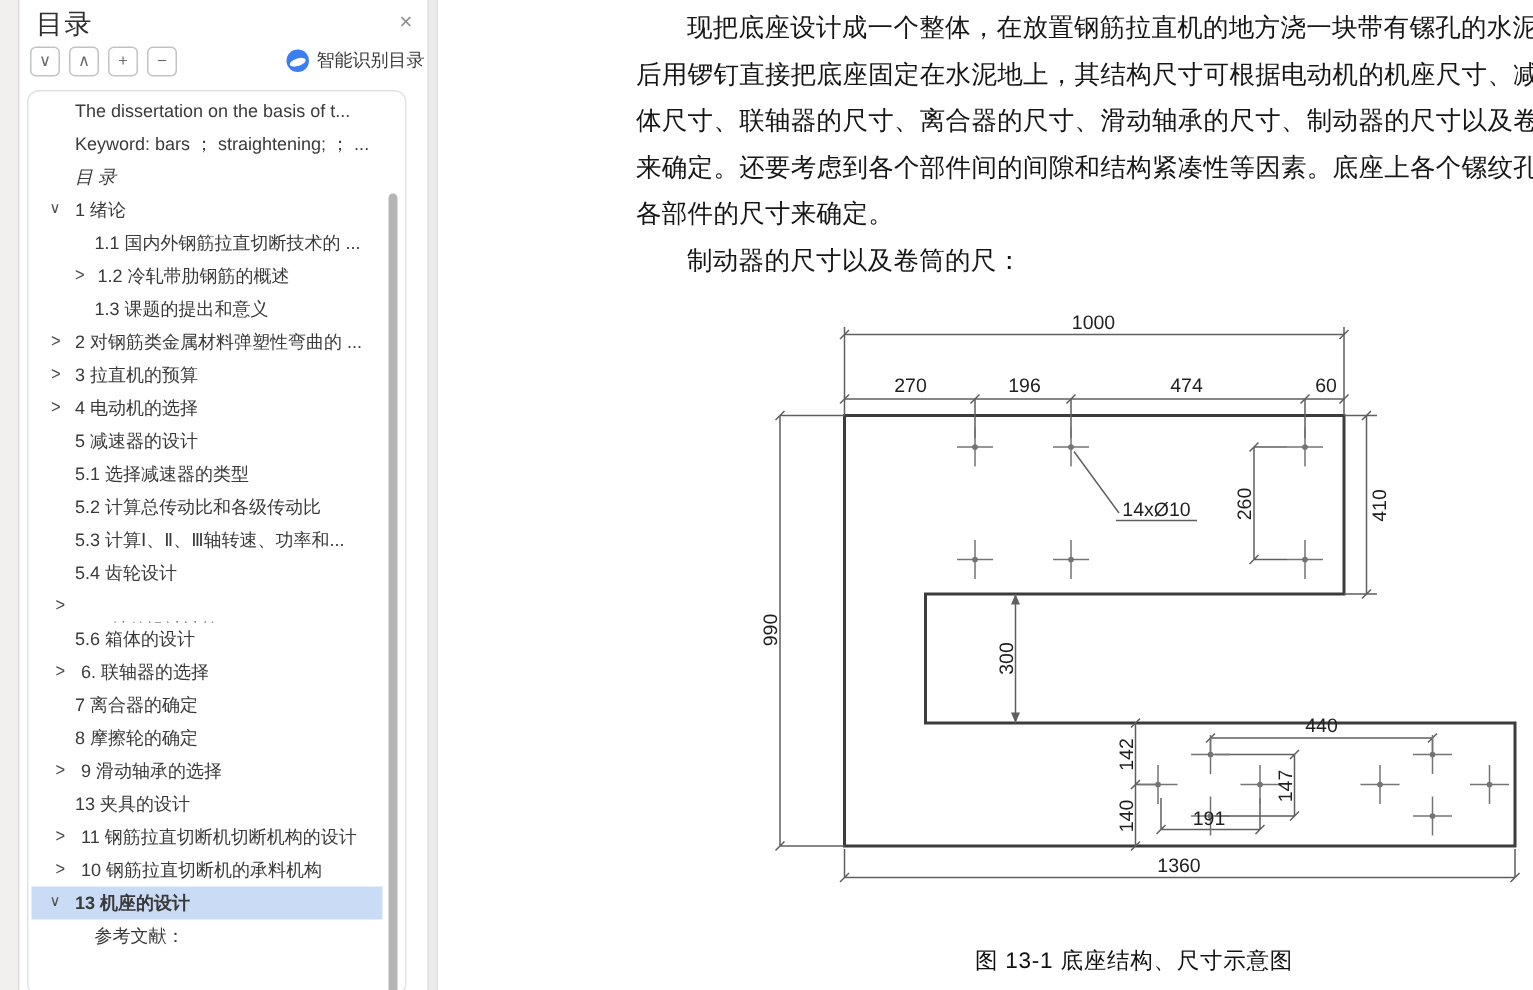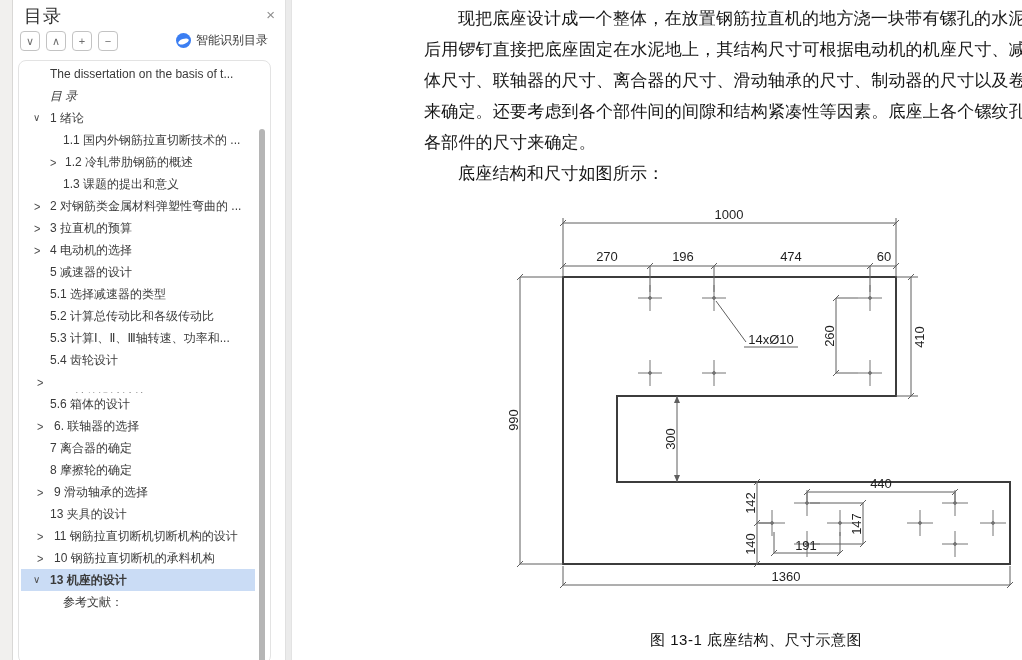--- a/index.html
+++ b/index.html
@@ -9,21 +9,21 @@
   
   .left-strip{position:absolute;left:0;top:0;width:13px;height:660px;background:#f1f0ee;border-right:1px solid #d9d8d6;box-sizing:border-box;}
 
   
   .sidebar{position:absolute;left:13px;top:0;width:272px;height:660px;background:#fff;overflow:hidden;}
   .sb-title{position:absolute;left:11px;top:4px;font-size:18px;color:#2f2f2f;letter-spacing:1px;}
   .sb-close{position:absolute;right:10px;top:6px;font-size:15px;color:#8f8f8f;cursor:pointer;}
   .sb-toolbar{position:absolute;left:0;top:31px;width:272px;height:22px;}
   .tool-btn{position:absolute;top:0;width:20px;height:20px;border:1px solid #c3c3c3;border-radius:4px;box-sizing:border-box;
     color:#6d6d6d;font-size:11px;line-height:18px;text-align:center;background:#fff;cursor:pointer;}
-  .ai-btn{position:absolute;right:17px;top:1px;display:flex;align-items:center;gap:5px;cursor:pointer;}
+  .ai-btn{position:absolute;right:2px;top:1px;display:flex;align-items:center;gap:5px;cursor:pointer;}
   .ai-icon{width:15px;height:15px;border-radius:50%;background:#3b7ef2;position:relative;overflow:hidden;}
   .ai-icon::after{content:"";position:absolute;left:2px;top:6px;width:11px;height:5px;border-radius:50%;background:#fff;transform:rotate(-18deg);}
   .ai-label{font-size:12px;color:#3a3a3a;}
 
   .toc-box{position:absolute;left:5px;top:60px;width:253px;height:604px;border:1px solid #e3e3e3;border-radius:8px;
     box-sizing:border-box;background:#fff;overflow:hidden;padding-top:2px;}
   .toc-item{position:relative;height:22px;line-height:22px;font-size:12px;color:#3a3a3a;margin:0 15px 0 2px;
     white-space:nowrap;overflow:hidden;cursor:pointer;}
   .toc-item.selected{background:#cadcf5;}
   .toc-item .chev{position:absolute;top:0;color:#4f4f4f;font-size:10px;line-height:22px;}
@@ -60,20 +60,21 @@
       <span class="tool-btn" style="left:85px">−</span>
       <span class="ai-btn">
         <span class="ai-icon"></span>
         <span class="ai-label">智能识别目录</span>
       </span>
     </div>
 
     <div class="toc-box">
       <div id="toc-items">
           <div class="toc-item"><span class="lbl" style="padding-left: 29px;">The dissertation on the basis of t...</span></div>
+          <div class="toc-item"><span class="lbl" style="padding-left: 29px;">Keyword: bars ；  straightening; ； ...</span></div>
           <div class="toc-item"><span class="lbl" style="padding-left: 29px; font-style: italic;">目  录</span></div>
           <div class="toc-item"><span class="chev open" style="left: 12px;">∨</span><span class="lbl" style="padding-left: 29px;">1 绪论</span></div>
           <div class="toc-item"><span class="lbl" style="padding-left: 42px;">1.1 国内外钢筋拉直切断技术的 ...</span></div>
           <div class="toc-item"><span class="chev closed" style="left: 29px;">&gt;</span><span class="lbl" style="padding-left: 44px;">1.2 冷轧带肋钢筋的概述</span></div>
           <div class="toc-item"><span class="lbl" style="padding-left: 42px;">1.3 课题的提出和意义</span></div>
           <div class="toc-item"><span class="chev closed" style="left: 13px;">&gt;</span><span class="lbl" style="padding-left: 29px;">2 对钢筋类金属材料弹塑性弯曲的 ...</span></div>
           <div class="toc-item"><span class="chev closed" style="left: 13px;">&gt;</span><span class="lbl" style="padding-left: 29px;">3 拉直机的预算</span></div>
           <div class="toc-item"><span class="chev closed" style="left: 13px;">&gt;</span><span class="lbl" style="padding-left: 29px;">4 电动机的选择</span></div>
           <div class="toc-item"><span class="lbl" style="padding-left: 29px;">5 减速器的设计</span></div>
           <div class="toc-item"><span class="lbl" style="padding-left: 29px;">5.1 选择减速器的类型</span></div>
@@ -98,21 +99,21 @@
 
   <div class="divider"></div>
 
   <main class="doc">
     <div class="doc-text">
       <div class="doc-line ind">现把底座设计成一个整体，在放置钢筋拉直机的地方浇一块带有镙孔的水泥平地，</div>
       <div class="doc-line">后用锣钉直接把底座固定在水泥地上，其结构尺寸可根据电动机的机座尺寸、减速器的</div>
       <div class="doc-line">体尺寸、联轴器的尺寸、离合器的尺寸、滑动轴承的尺寸、制动器的尺寸以及卷筒的尺</div>
       <div class="doc-line">来确定。还要考虑到各个部件间的间隙和结构紧凑性等因素。底座上各个镙纹孔的位置</div>
       <div class="doc-line">各部件的尺寸来确定。</div>
-      <div class="doc-line ind">底座结构和尺寸如图所示：</div>
+      <div class="doc-line ind">制动器的尺寸以及卷筒的尺：</div>
     </div>
 
     <svg class="drawing" viewBox="0 0 532 430">
 
       <path d="M73 77 H406 V196 H127 V282 H520 V364 H73 Z" fill="none" stroke="#3c3c3c" stroke-width="2"></path>
 
       <g stroke="#5f5f5f" stroke-width="1" fill="none">
         <path d="M73 18 V77 M406 18 V77"></path>
         <path d="M73 23 H406"></path>
         <path d="M73 66 H406"></path>

